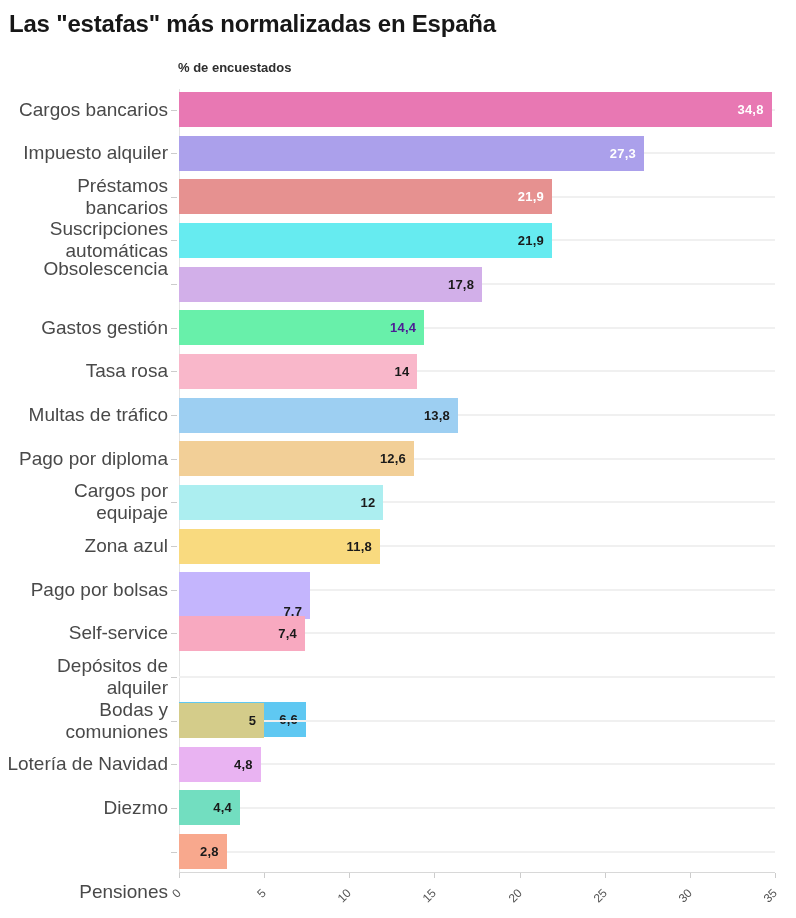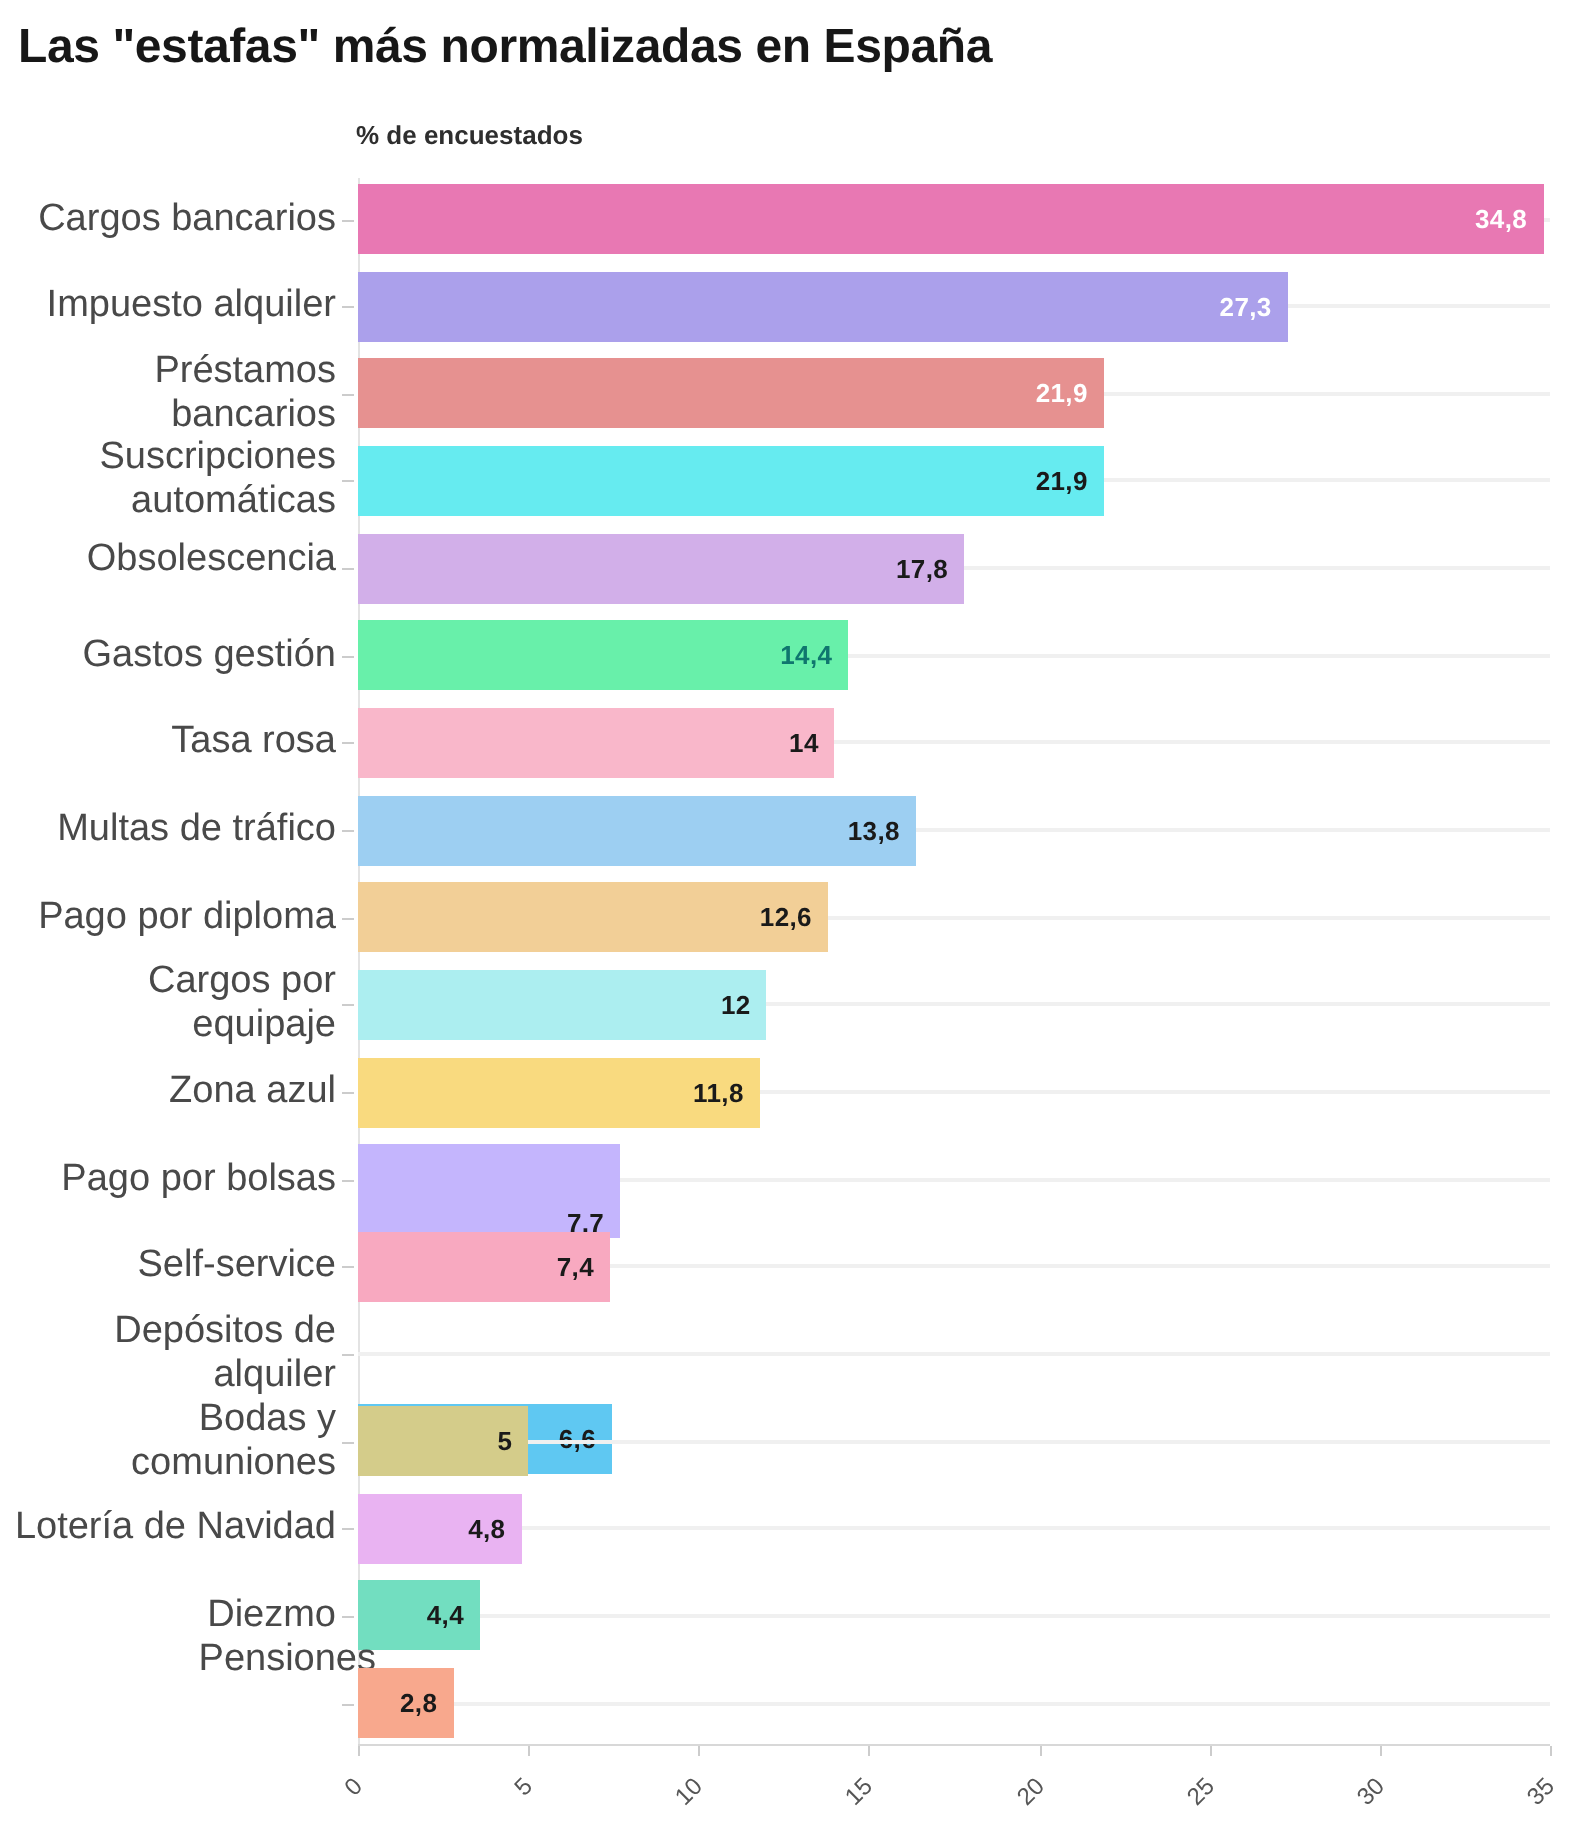--- a/index.html
+++ b/index.html
@@ -83,29 +83,29 @@
         <span class="bar-value" style="color: rgb(255, 255, 255);">21,9</span>
       </div>
       <div class="row-gridline" style="left: 179px; top: 239.45px; width: 596px;"></div>
       <div class="cat-tick" style="top: 240.45px;"></div>
       <div class="cat-label" style="top: 222.95px; height: 35px;">Suscripciones automáticas</div>
       <div class="bar" style="top: 222.95px; height: 35px; width: 372.926px; background: rgb(102, 235, 240);">
         <span class="bar-value" style="color: rgb(26, 26, 26);">21,9</span>
       </div>
       <div class="row-gridline" style="left: 179px; top: 283.1px; width: 596px;"></div>
       <div class="cat-tick" style="top: 284.1px;"></div>
-      <div class="cat-label" style="top: 262px; height: 35px;">Obsolescencia</div>
+      <div class="cat-label" style="top: 251px; height: 35px;">Obsolescencia</div>
       <div class="bar" style="top: 266.6px; height: 35px; width: 303.109px; background: rgb(210, 175, 233);">
         <span class="bar-value" style="color: rgb(26, 26, 26);">17,8</span>
       </div>
       <div class="row-gridline" style="left: 179px; top: 326.75px; width: 596px;"></div>
       <div class="cat-tick" style="top: 327.75px;"></div>
       <div class="cat-label" style="top: 310.25px; height: 35px;">Gastos gestión</div>
       <div class="bar" style="top: 310.25px; height: 35px; width: 245.211px; background: rgb(104, 240, 170);">
-        <span class="bar-value" style="color: #0f766e;">14,4</span>
+        <span class="bar-value" style="color: #4c1d95;">14,4</span>
       </div>
       <div class="row-gridline" style="left: 179px; top: 370.4px; width: 596px;"></div>
       <div class="cat-tick" style="top: 371.4px;"></div>
       <div class="cat-label" style="top: 353.9px; height: 35px;">Tasa rosa</div>
       <div class="bar" style="top: 353.9px; height: 35px; width: 238.4px; background: rgb(249, 183, 202);">
         <span class="bar-value" style="color: rgb(26, 26, 26);">14</span>
       </div>
       <div class="row-gridline" style="left: 179px; top: 414.05px; width: 596px;"></div>
       <div class="cat-tick" style="top: 415.05px;"></div>
       <div class="cat-label" style="top: 397.55px; height: 35px;">Multas de tráfico</div>
@@ -161,21 +161,21 @@
         <span class="bar-value" style="color: rgb(26, 26, 26);">4,8</span>
       </div>
       <div class="row-gridline" style="left: 179px; top: 806.9px; width: 596px;"></div>
       <div class="cat-tick" style="top: 807.9px;"></div>
       <div class="cat-label" style="top: 790.4px; height: 35px;">Diezmo</div>
       <div class="bar" style="top: 790.4px; height: 35px; width: 61px; background: rgb(114, 222, 192);">
         <span class="bar-value" style="color: rgb(26, 26, 26);">4,4</span>
       </div>
       <div class="row-gridline" style="left: 179px; top: 850.55px; width: 596px;"></div>
       <div class="cat-tick" style="top: 851.55px;"></div>
-      <div class="cat-label" style="top: 812px; height: 35px; margin-left: 20px;">Pensiones</div>
+      <div class="cat-label" style="top: 874px; height: 35px;">Pensiones</div>
       <div class="bar" style="top: 834.05px; height: 35px; width: 47.68px; background: rgb(248, 168, 141);">
         <span class="bar-value" style="color: rgb(26, 26, 26);">2,8</span>
       </div>
       <div class="x-axis-line" style="left: 179px; top: 872px; width: 596px;"></div>
       <div class="x-tick" style="left: 179px; top: 873px;"></div>
       <div class="x-tick-label" style="left: 139px; top: 884px;">0</div>
       <div class="x-tick" style="left: 264.143px; top: 873px;"></div>
       <div class="x-tick-label" style="left: 224.143px; top: 884px;">5</div>
       <div class="x-tick" style="left: 349.286px; top: 873px;"></div>
       <div class="x-tick-label" style="left: 309.286px; top: 884px;">10</div>

